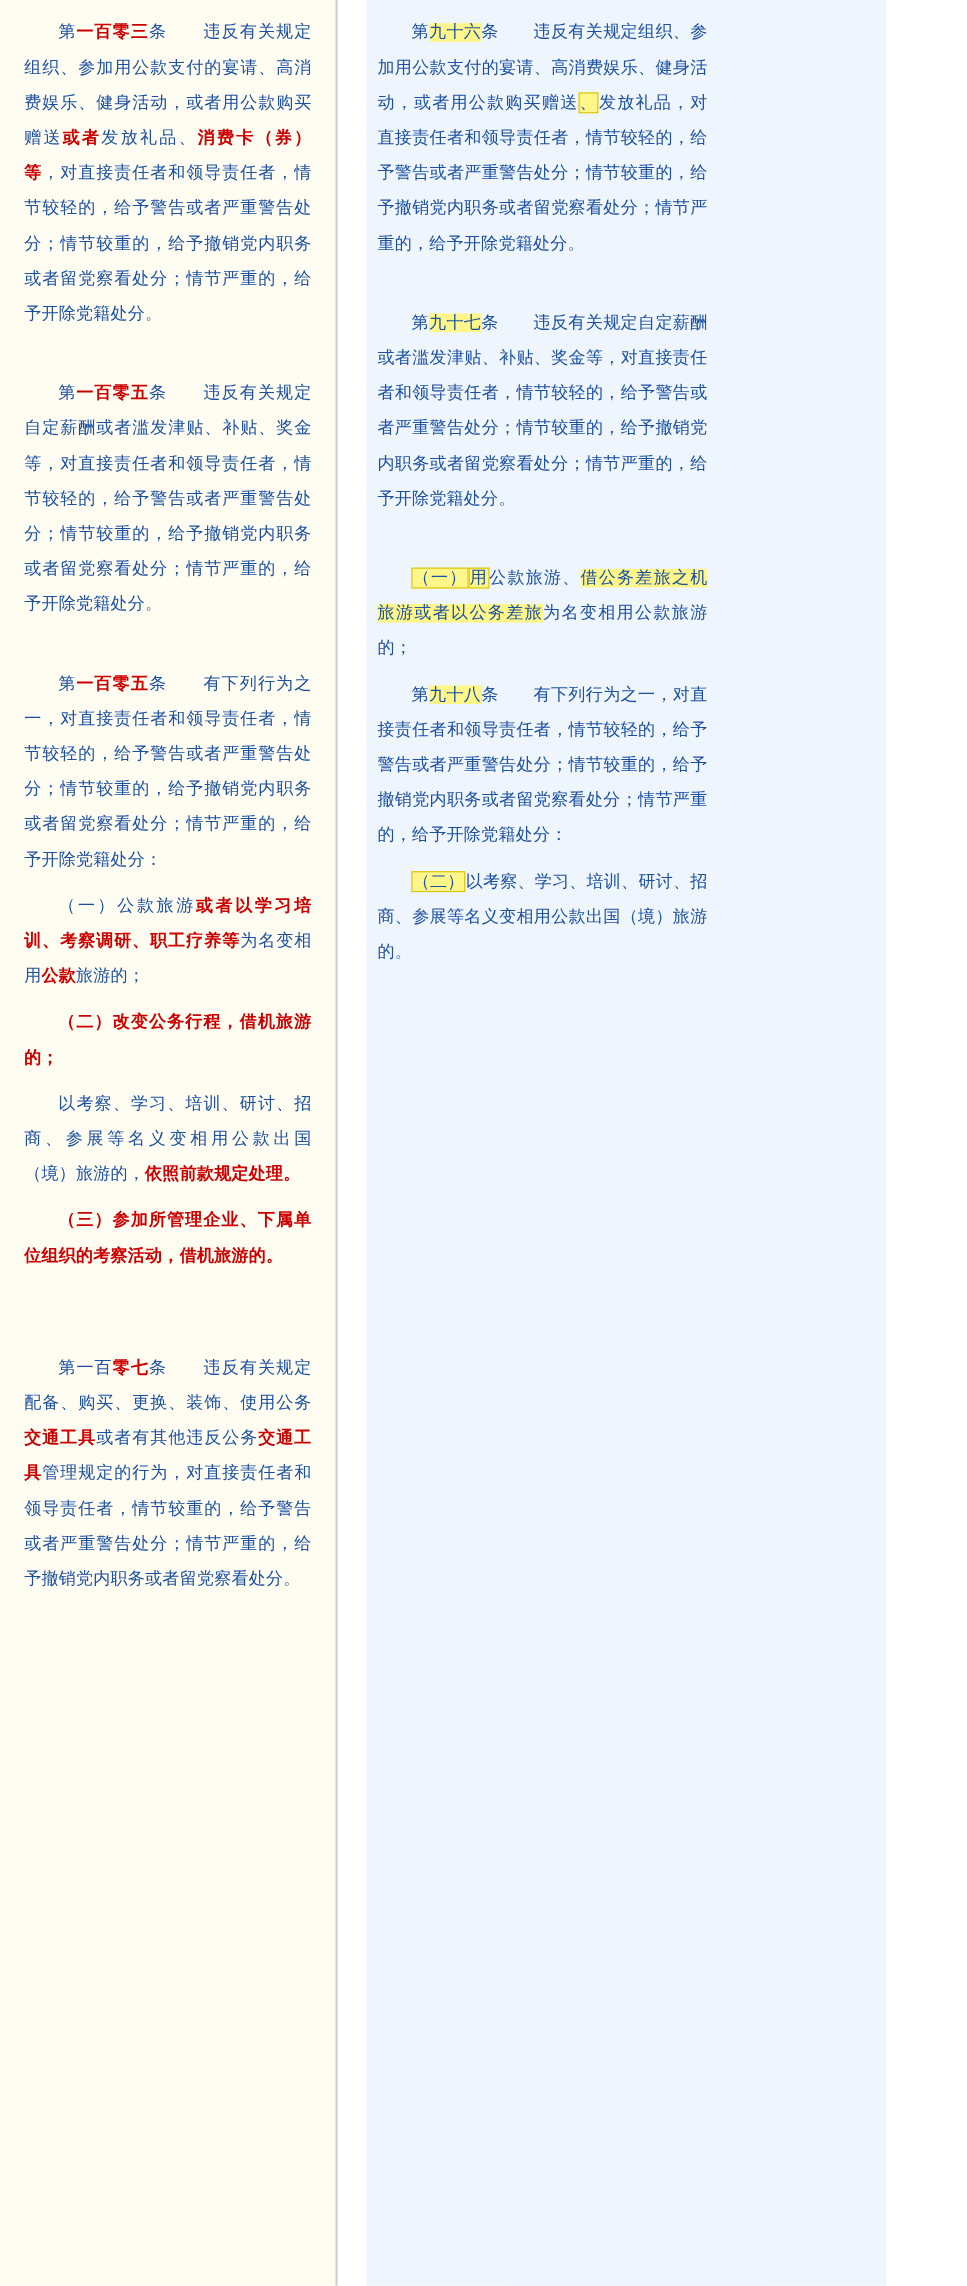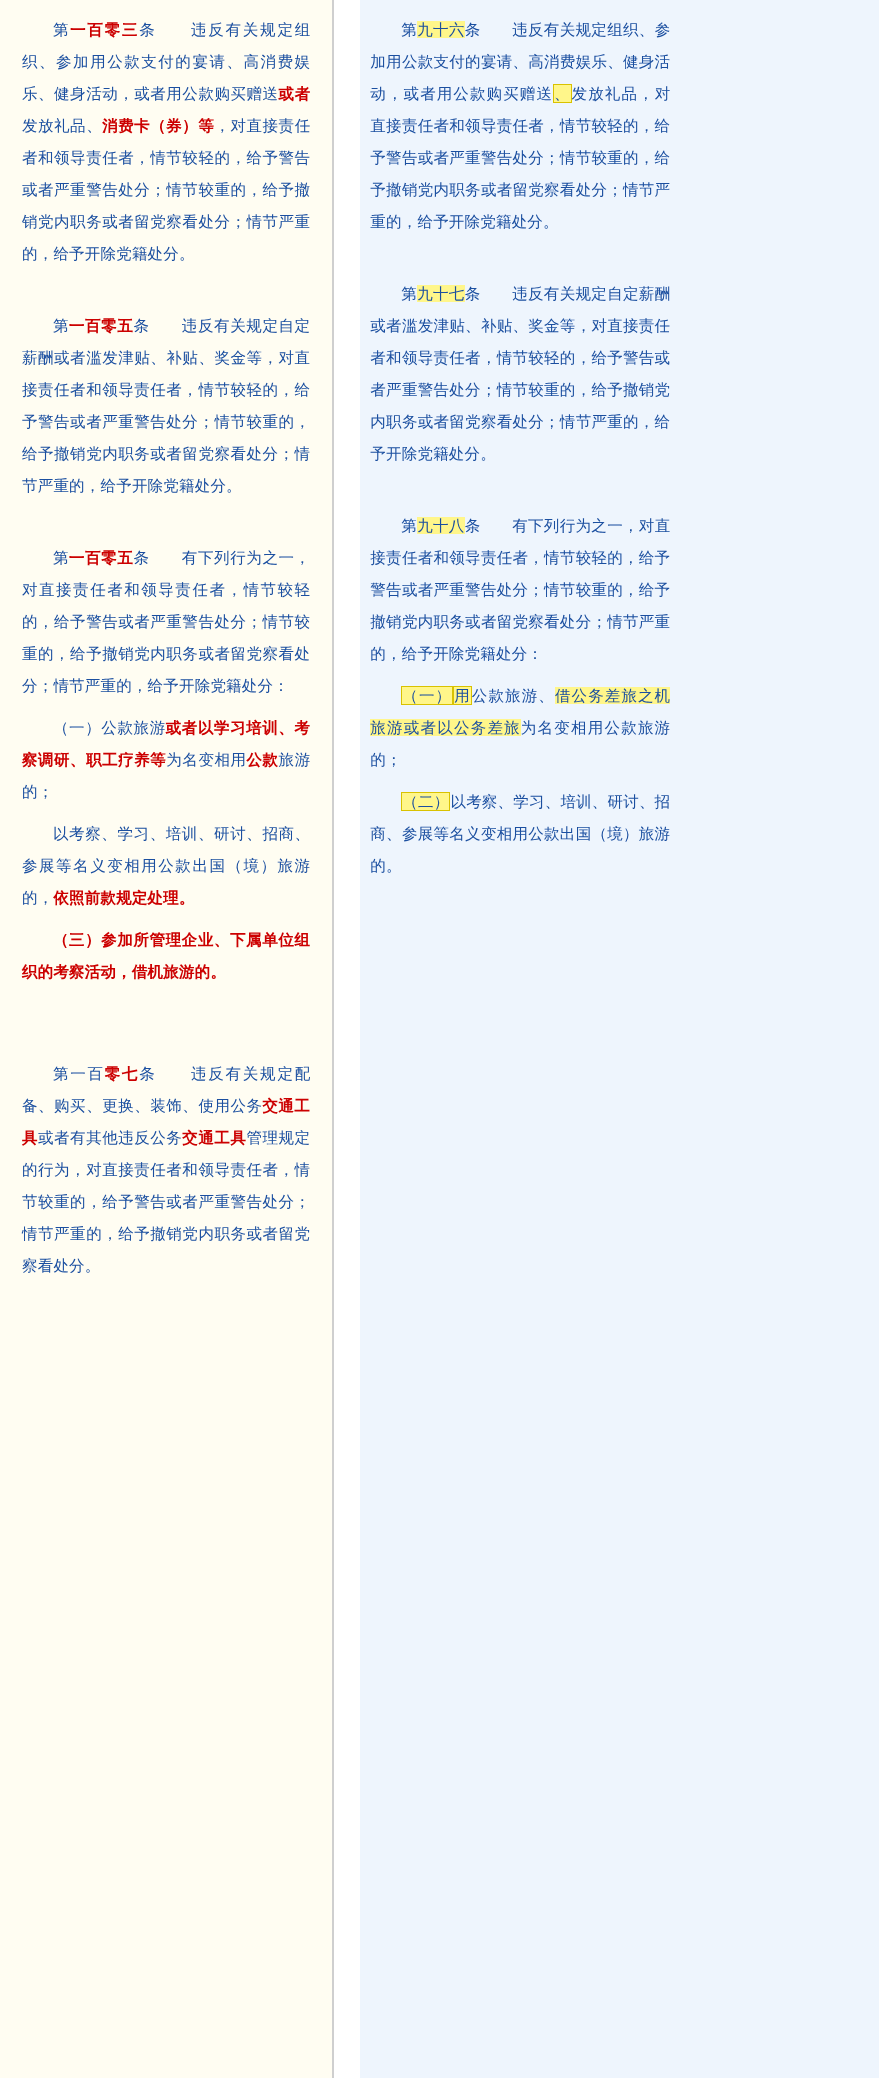--- a/index.html
+++ b/index.html
@@ -5,21 +5,21 @@
   html, body {
     margin: 0;
     padding: 0;
   }
   body {
     width: 879px;
     background: #ffffff;
     font-family: "Liberation Serif", "DejaVu Serif", serif;
   }
   #page {
-    width: 879px;
+    width: 806px;
     min-height: 2078px;
     display: flex;
     box-sizing: border-box;
     gap: 26px;
   }
   .column {
     box-sizing: border-box;
     padding: 14px 22px 10px 22px;
   }
   .col-left {
@@ -74,33 +74,34 @@
 
 <div id="page">
   <div class="column col-left">
     <div class="inner" id="left-inner">
         <div class="para indent"><span class="t-plain">第</span><span class="t-red">一百零三</span><span class="t-plain">条　　违反有关规定组织、参加用公款支付的宴请、高消费娱乐、健身活动，或者用公款购买赠送</span><span class="t-red">或者</span><span class="t-plain">发放礼品、</span><span class="t-red">消费卡（券）等</span><span class="t-plain">，对直接责任者和领导责任者，情节较轻的，给予警告或者严重警告处分；情节较重的，给予撤销党内职务或者留党察看处分；情节严重的，给予开除党籍处分。</span></div>
         <div class="spacer-block gap-md"></div>
         <div class="para indent"><span class="t-plain">第</span><span class="t-red">一百零五</span><span class="t-plain">条　　违反有关规定自定薪酬或者滥发津贴、补贴、奖金等，对直接责任者和领导责任者，情节较轻的，给予警告或者严重警告处分；情节较重的，给予撤销党内职务或者留党察看处分；情节严重的，给予开除党籍处分。</span></div>
         <div class="spacer-block gap-md"></div>
         <div class="para indent"><span class="t-plain">第</span><span class="t-red">一百零五</span><span class="t-plain">条　　有下列行为之一，对直接责任者和领导责任者，情节较轻的，给予警告或者严重警告处分；情节较重的，给予撤销党内职务或者留党察看处分；情节严重的，给予开除党籍处分：</span></div>
         <div class="para indent"><span class="t-plain">（一）公款旅游</span><span class="t-red">或者以学习培训、考察调研、职工疗养等</span><span class="t-plain">为名变相用</span><span class="t-red">公款</span><span class="t-plain">旅游的；</span></div>
+        <div class="para indent"><span class="t-red">（二）改变公务行程，借机旅游的；</span></div>
         <div class="para indent"><span class="t-plain">以考察、学习、培训、研讨、招商、参展等名义变相用公款出国（境）旅游的，</span><span class="t-red">依照前款规定处理。</span></div>
         <div class="para indent"><span class="t-red">（三）参加所管理企业、下属单位组织的考察活动，借机旅游的。</span></div>
         <div class="spacer-block gap-md"></div>
         <div class="spacer-block gap-md"></div>
         <div class="para indent"><span class="t-plain">第一百</span><span class="t-red">零七</span><span class="t-plain">条　　违反有关规定配备、购买、更换、装饰、使用公务</span><span class="t-red">交通工具</span><span class="t-plain">或者有其他违反公务</span><span class="t-red">交通工具</span><span class="t-plain">管理规定的行为，对直接责任者和领导责任者，情节较重的，给予警告或者严重警告处分；情节严重的，给予撤销党内职务或者留党察看处分。</span></div>
       </div>
   </div>
   <div class="column col-right">
     <div class="inner" id="right-inner">
         <div class="para indent"><span class="t-plain">第</span><span class="t-hl">九十六</span><span class="t-plain">条　　违反有关规定组织、参加用公款支付的宴请、高消费娱乐、健身活动，或者用公款购买赠送</span><span class="t-hl-box">、</span><span class="t-plain">发放礼品，对直接责任者和领导责任者，情节较轻的，给予警告或者严重警告处分；情节较重的，给予撤销党内职务或者留党察看处分；情节严重的，给予开除党籍处分。</span></div>
         <div class="spacer-block gap-md"></div>
         <div class="para indent"><span class="t-plain">第</span><span class="t-hl">九十七</span><span class="t-plain">条　　违反有关规定自定薪酬或者滥发津贴、补贴、奖金等，对直接责任者和领导责任者，情节较轻的，给予警告或者严重警告处分；情节较重的，给予撤销党内职务或者留党察看处分；情节严重的，给予开除党籍处分。</span></div>
         <div class="spacer-block gap-md"></div>
+        <div class="para indent"><span class="t-hl-box">（一）</span><span class="t-hl-box">用</span><span class="t-plain">公款旅游、</span><span class="t-hl">借公务差旅之机旅游或者以公务差旅</span><span class="t-plain">为名变相用公款旅游的；</span></div>
         <div class="para indent"><span class="t-plain">第</span><span class="t-hl">九十八</span><span class="t-plain">条　　有下列行为之一，对直接责任者和领导责任者，情节较轻的，给予警告或者严重警告处分；情节较重的，给予撤销党内职务或者留党察看处分；情节严重的，给予开除党籍处分：</span></div>
-        <div class="para indent"><span class="t-hl-box">（一）</span><span class="t-hl-box">用</span><span class="t-plain">公款旅游、</span><span class="t-hl">借公务差旅之机旅游或者以公务差旅</span><span class="t-plain">为名变相用公款旅游的；</span></div>
         <div class="para indent"><span class="t-hl-box">（二）</span><span class="t-plain">以考察、学习、培训、研讨、招商、参展等名义变相用公款出国（境）旅游的。</span></div>
         <div class="spacer-block gap-xl"></div>
         <div class="spacer-block gap-md"></div>
       </div>
   </div>
 </div>
 
 </body></html>

